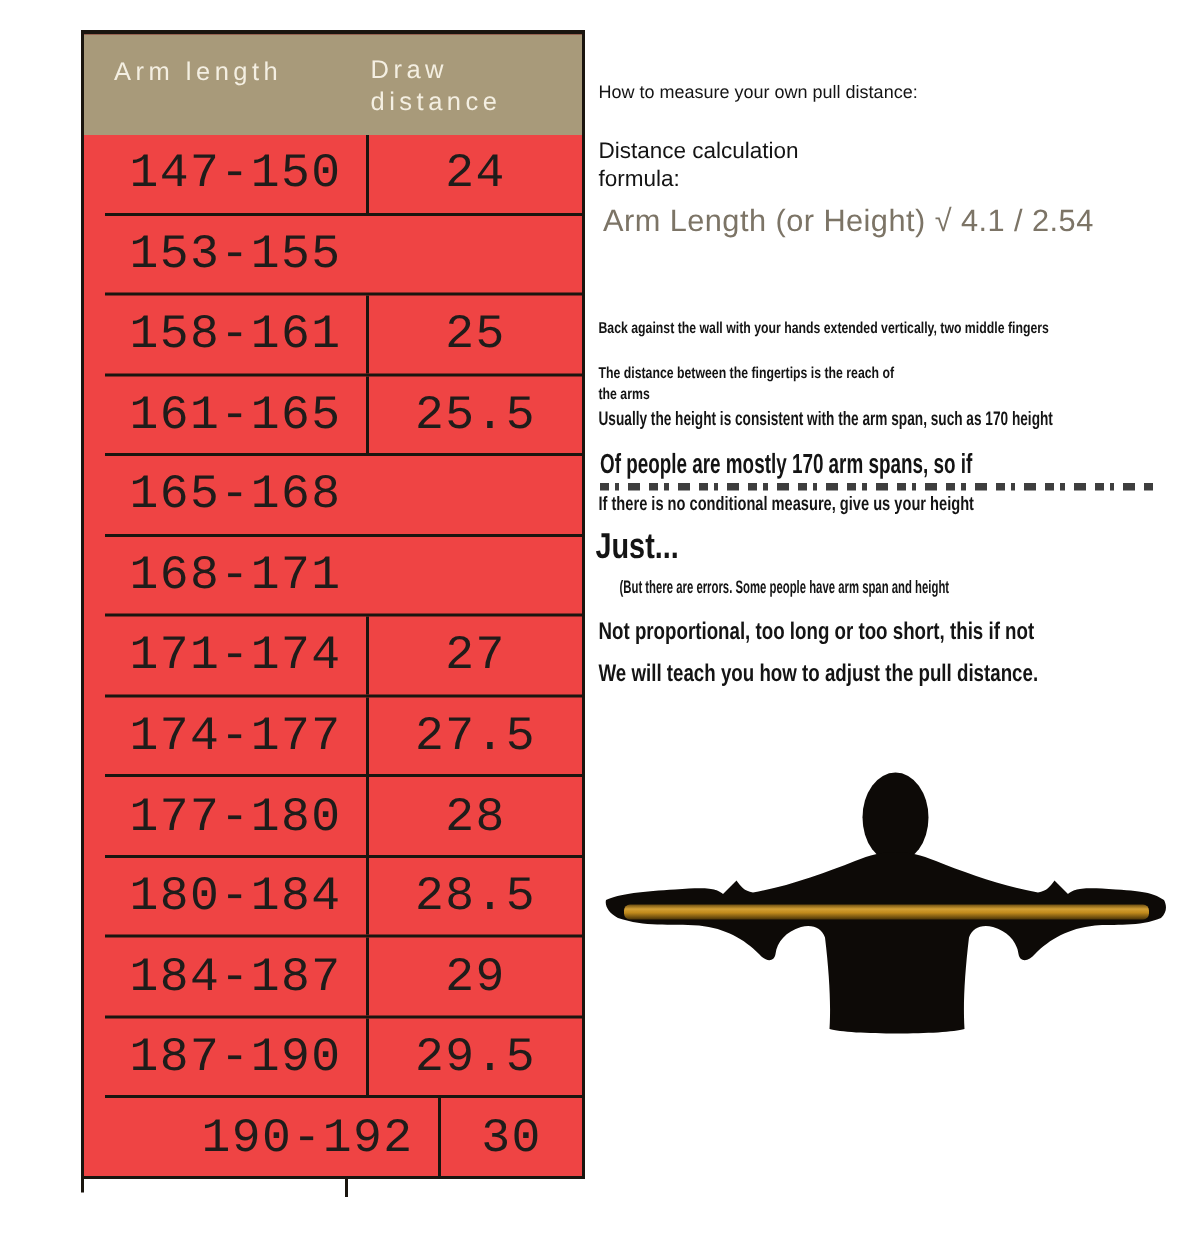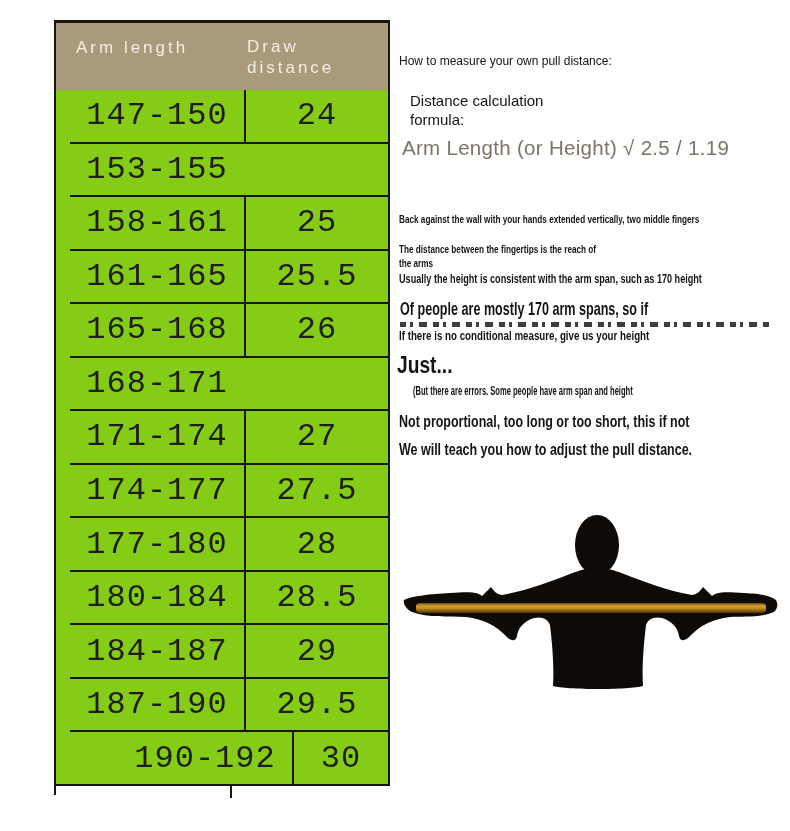--- a/index.html
+++ b/index.html
@@ -5,21 +5,21 @@
   :root{
     --header-bg:#a89a7a; --header-fg:#f4efe2; --line:#1a150f;
     --accent:#8a7b54; --formula-fg:#7c7466; --figure:#0d0a07; --bar-gold:#d3a035;
   }
   html,body{margin:0;padding:0;background:#fff;}
   .canvas{position:relative;width:790px;height:831px;background:#ffffff;overflow:hidden;
           font-family:"Liberation Sans",sans-serif;}
 
   
   .chart-table{position:absolute;left:54px;top:20px;width:336px;height:766px;
-               border:2px solid var(--line);border-top-width:3px;box-sizing:border-box;background:#84cc16;}
+               border:2px solid var(--line);border-top-width:3px;box-sizing:border-box;background:#ef4444;}
   .thead{position:relative;height:67px;background:var(--header-bg);color:var(--header-fg);
          font-size:17px;letter-spacing:3px;}
   .th-arm{position:absolute;left:20px;top:15px;}
   .th-draw{position:absolute;left:191px;top:13px;width:112px;line-height:1.25;}
   .tbody{position:absolute;top:67px;left:0;right:0;bottom:0;display:flex;flex-direction:column;}
   .tr{flex:1;display:flex;border-bottom:2px solid var(--line);box-sizing:border-box;margin-left:14px;}
   .tr:last-child{border-bottom:none;padding-left:48px;}
   .td{display:flex;align-items:center;justify-content:center;
       font-family:"Liberation Mono",monospace;font-size:32px;letter-spacing:1px;color:#1f1c1a;}
   .td-arm{width:174px;}
@@ -32,21 +32,21 @@
   .rp{position:absolute;left:399px;top:0;width:391px;height:500px;}
   .rp > div{position:absolute;left:0;color:#141414;}
   .olive{color:var(--accent);}
   .cond78{transform:scaleX(.78);transform-origin:0 0;white-space:nowrap;}
   .cond75{transform:scaleX(.75);transform-origin:0 0;white-space:nowrap;}
   .cond70{transform:scaleX(.70);transform-origin:0 0;white-space:nowrap;}
   .cond68{transform:scaleX(.68);transform-origin:0 0;white-space:nowrap;}
   .cond63{transform:scaleX(.63);transform-origin:0 0;white-space:nowrap;}
   .cond80{transform:scaleX(.80);transform-origin:0 0;white-space:nowrap;}
   .t-how{top:54px;font-size:12px;}
-  .t-calc{top:92px;width:175px;font-size:15px;line-height:1.25;margin-left:11px;}
+  .t-calc{top:92px;width:175px;font-size:15px;line-height:1.25;}
   .t-formula{top:136px;left:3px !important;font-size:20.5px;color:var(--formula-fg) !important;letter-spacing:.3px;white-space:nowrap;}
   .t-wall{top:213px;font-size:10.5px;font-weight:bold;}
   .t-finger{top:243px;font-size:10.5px;font-weight:bold;width:265px;line-height:1.32;
             transform:scaleX(.78);transform-origin:0 0;}
   .t-usually{top:271px;font-size:13px;font-weight:bold;}
   .t-mostly{top:298px;left:1px !important;font-size:18.5px;font-weight:bold;}
   .t-clip{top:322px;left:1px !important;width:370px;height:5px;opacity:.85;
           background:repeating-linear-gradient(90deg,#1c1c1c 0 6px,transparent 6px 10px,#1c1c1c 10px 13px,transparent 13px 19px,#1c1c1c 19px 27px,transparent 27px 33px);}
   .t-nomeasure{top:328px;font-size:13px;font-weight:bold;}
   .t-just{top:351px;left:-2px !important;font-size:24px;font-weight:bold;}
@@ -82,21 +82,20 @@
       <div class="td td-draw">25</div>
     </div>
 
     <div class="tr">
       <div class="td td-arm">161-165</div>
       <div class="td td-draw">25.5</div>
     </div>
 
     <div class="tr">
       <div class="td td-arm">165-168</div>
-      <div class="td td-draw">26</div>
     </div>
 
     <div class="tr">
       <div class="td td-arm">168-171</div>
     </div>
 
     <div class="tr">
       <div class="td td-arm">171-174</div>
       <div class="td td-draw">27</div>
     </div>
@@ -131,21 +130,21 @@
       <div class="td td-draw">30</div>
     </div>
   </div>
   </div>
   <div class="tail tail-left"></div>
   <div class="tail tail-mid"></div>
 
   <div class="rp">
     <div class="t-how olive">How to measure your own pull distance:</div>
     <div class="t-calc olive">Distance calculation formula:</div>
-    <div class="t-formula">Arm Length (or Height) √ 2.5 / 1.19</div>
+    <div class="t-formula">Arm Length (or Height) √ 4.1 / 2.54</div>
     <div class="t-wall cond78">Back against the wall with your hands extended vertically, two middle fingers</div>
     <div class="t-finger">The distance between the fingertips is the reach of the arms</div>
     <div class="t-usually cond70">Usually the height is consistent with the arm span, such as 170 height</div>
     <div class="t-mostly cond68">Of people are mostly 170 arm spans, so if</div>
     <div class="t-clip"></div>
     <div class="t-nomeasure cond75">If there is no conditional measure, give us your height</div>
     <div class="t-just cond80">Just...</div>
     <div class="t-errors cond63">(But there are errors. Some people have arm span and height</div>
     <div class="t-notprop cond78">Not proportional, too long or too short, this if not</div>
     <div class="t-teach cond78">We will teach you how to adjust the pull distance.</div>

